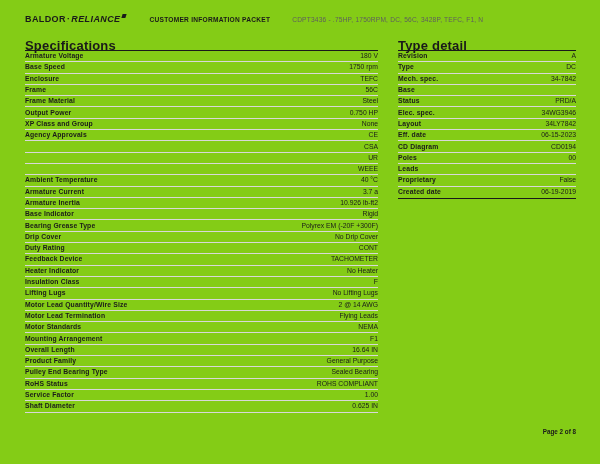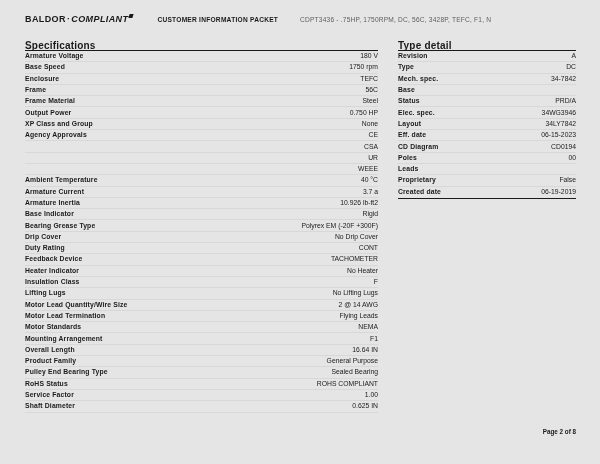--- a/index.html
+++ b/index.html
@@ -4,21 +4,21 @@
 <style>
   * { margin:0; padding:0; box-sizing:border-box; }
   html,body { background:#ffffff; }
   body {
     width:600px; height:464px;
     font-family:"Liberation Sans", sans-serif;
     color:#1a1a1a;
     position:relative;
     overflow:hidden;
   }
-  .page { position:absolute; inset:0; background:#e5e5e5; }
+  .page { position:absolute; inset:0; background:#84cc16; }
 
   
   .header {
     position:absolute; top:14px; left:25px; right:24px;
     display:flex; align-items:baseline;
     white-space:nowrap;
   }
   .logo { font-size:9px; font-weight:bold; letter-spacing:0.4px; display:inline-flex; align-items:baseline; }
   .logo .baldor { font-weight:bold; }
   .logo .dot { margin:0 1px; }
@@ -38,21 +38,21 @@
 
   
   .content {
     position:absolute; top:41px; left:25px; right:24px;
     display:flex; gap:20px; align-items:flex-start;
   }
   .col-specs { width:353px; flex:0 0 353px; }
   .col-part  { width:178px; flex:0 0 178px; }
 
   .section-title {
-    font-size:10px; font-weight:bold; letter-spacing:0.2px;
+    font-size:13px; font-weight:bold; letter-spacing:0.2px;
     height:9px; line-height:9px;
   }
 
   .datatable { width:100%; border-top:1.6px solid #1a1a1a; }
   .trow {
     display:flex; justify-content:space-between; align-items:center;
     height:11.3px;
     border-bottom:1px solid #d8d8d8;
     font-size:6.8px; line-height:10px;
   }
@@ -69,21 +69,21 @@
 </style>
 </head>
 <body>
 
 <div class="page">
 
   <div class="header">
     <span class="logo">
       <span class="baldor">BALDOR</span>
         <span class="dot">·</span>
-        <span class="reliance">COMPLIANT</span>
+        <span class="reliance">RELIANCE</span>
         <span class="logo-mark"></span>
     </span>
     <span class="doc-title">CUSTOMER INFORMATION PACKET</span>
     <span class="product-desc">CDPT3436 - .75HP, 1750RPM, DC, 56C, 3428P, TEFC, F1, N</span>
   </div>
 
   <div class="content">
 
     <div class="col-specs">
       <div class="section-title">Specifications</div>

